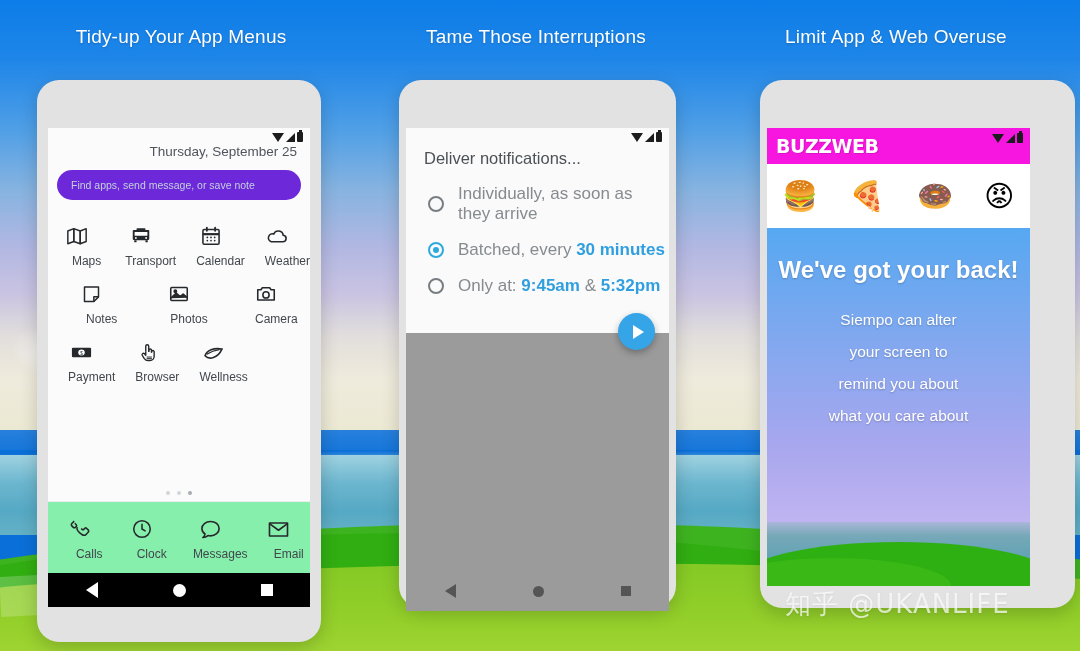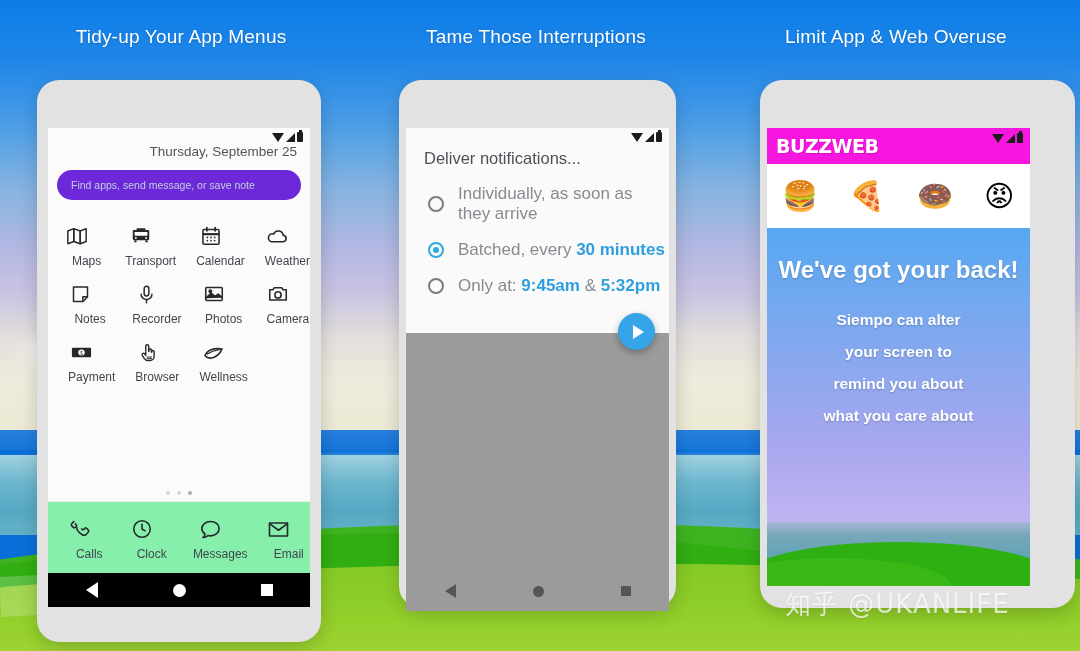--- a/index.html
+++ b/index.html
@@ -147,21 +147,21 @@
   #screen3{background:linear-gradient(180deg,#2fb2f4 0%,#4fa8f2 18%,#7fa8ef 45%,#a9a7ee 70%,#c3b6f2 88%,#cdbdf4 100%);}
   .bw-bar{height:36px;background:#f716e0;display:flex;align-items:center;position:relative;}
   .bw-bar .logo{
     font-family:"DejaVu Sans",sans-serif;font-weight:bold;font-size:19px;color:#fff;
     letter-spacing:-.5px;padding-left:9px;text-shadow:1px 1px 0 rgba(0,0,0,.12);
   }
   .bw-emoji{height:64px;background:#fff;display:flex;align-items:center;justify-content:space-around;font-size:29px;}
   .bw-body{padding-top:28px;text-align:center;color:#fff;}
   .bw-h{font-size:24px;font-weight:bold;text-shadow:0 1px 2px rgba(0,0,0,.22);}
   .bw-lines{margin-top:27px;display:flex;flex-direction:column;gap:14px;}
-  .bw-lines div{font-size:15.5px;font-weight:bold;text-shadow:0 1px 2px rgba(0,0,0,.22);}
+  .bw-lines div{font-size:15.5px;font-weight:normal;text-shadow:0 1px 2px rgba(0,0,0,.22);}
   .scr3-land{position:absolute;left:0;bottom:0;width:100%;height:64px;overflow:hidden;}
   .s3-sea{position:absolute;inset:0;background:linear-gradient(180deg,#a9b6d8 0%,#76a8b8 22%,#5fa3b4 60%,#6aaab8 100%);}
   .s3-hill{position:absolute;left:-10%;bottom:0;width:120%;height:44px;background:#2fb012;border-radius:60% 60% 0 0/ 100% 100% 0 0;}
   .s3-hill2{position:absolute;left:-20%;bottom:0;width:90%;height:28px;background:#3ab815;border-radius:50% 50% 0 0/100% 100% 0 0;}
 
   
   .wm{
     position:absolute;left:785px;top:587px;font-size:26px;color:rgba(255,255,255,.72);
     font-family:"DejaVu Sans",sans-serif;letter-spacing:1px;white-space:nowrap;
     text-shadow:0 1px 2px rgba(0,0,0,.07);
@@ -261,30 +261,20 @@
           <span class="icon-box">
             <svg width="21" height="21" viewBox="0 0 24 24" fill="none" stroke="#26292c" stroke-width="1.7" stroke-linejoin="round">
                 <path d="M4 3.5h16v11.2l-5.3 5.3H4z"></path>
                 <path d="M20 14.7h-5.3V20"></path>
               </svg>
           </span>
           <span class="lbl">Notes</span>
         </div>
         <div class="app-cell">
           <span class="icon-box">
-            <svg width="21" height="21" viewBox="0 0 24 24" fill="none" stroke="#26292c" stroke-width="1.7" stroke-linecap="round">
-                <rect x="9.3" y="2.6" width="5.4" height="11" rx="2.7"></rect>
-                <path d="M5.8 11.6a6.2 6.2 0 0 0 12.4 0"></path>
-                <path d="M12 17.9V21.4"></path>
-              </svg>
-          </span>
-          <span class="lbl">Recorder</span>
-        </div>
-        <div class="app-cell">
-          <span class="icon-box">
             <svg width="22" height="22" viewBox="0 0 24 24" fill="none" stroke="#26292c" stroke-width="1.7">
                 <rect x="3" y="5" width="18" height="14" rx="1"></rect>
                 <path d="M3 16.5 9 11l4.2 3.8L16.5 12 21 16" fill="#26292c" stroke-linejoin="round"></path>
                 <circle cx="8" cy="9" r="1.3" fill="#26292c"></circle>
               </svg>
           </span>
           <span class="lbl">Photos</span>
         </div>
         <div class="app-cell">
           <span class="icon-box">

